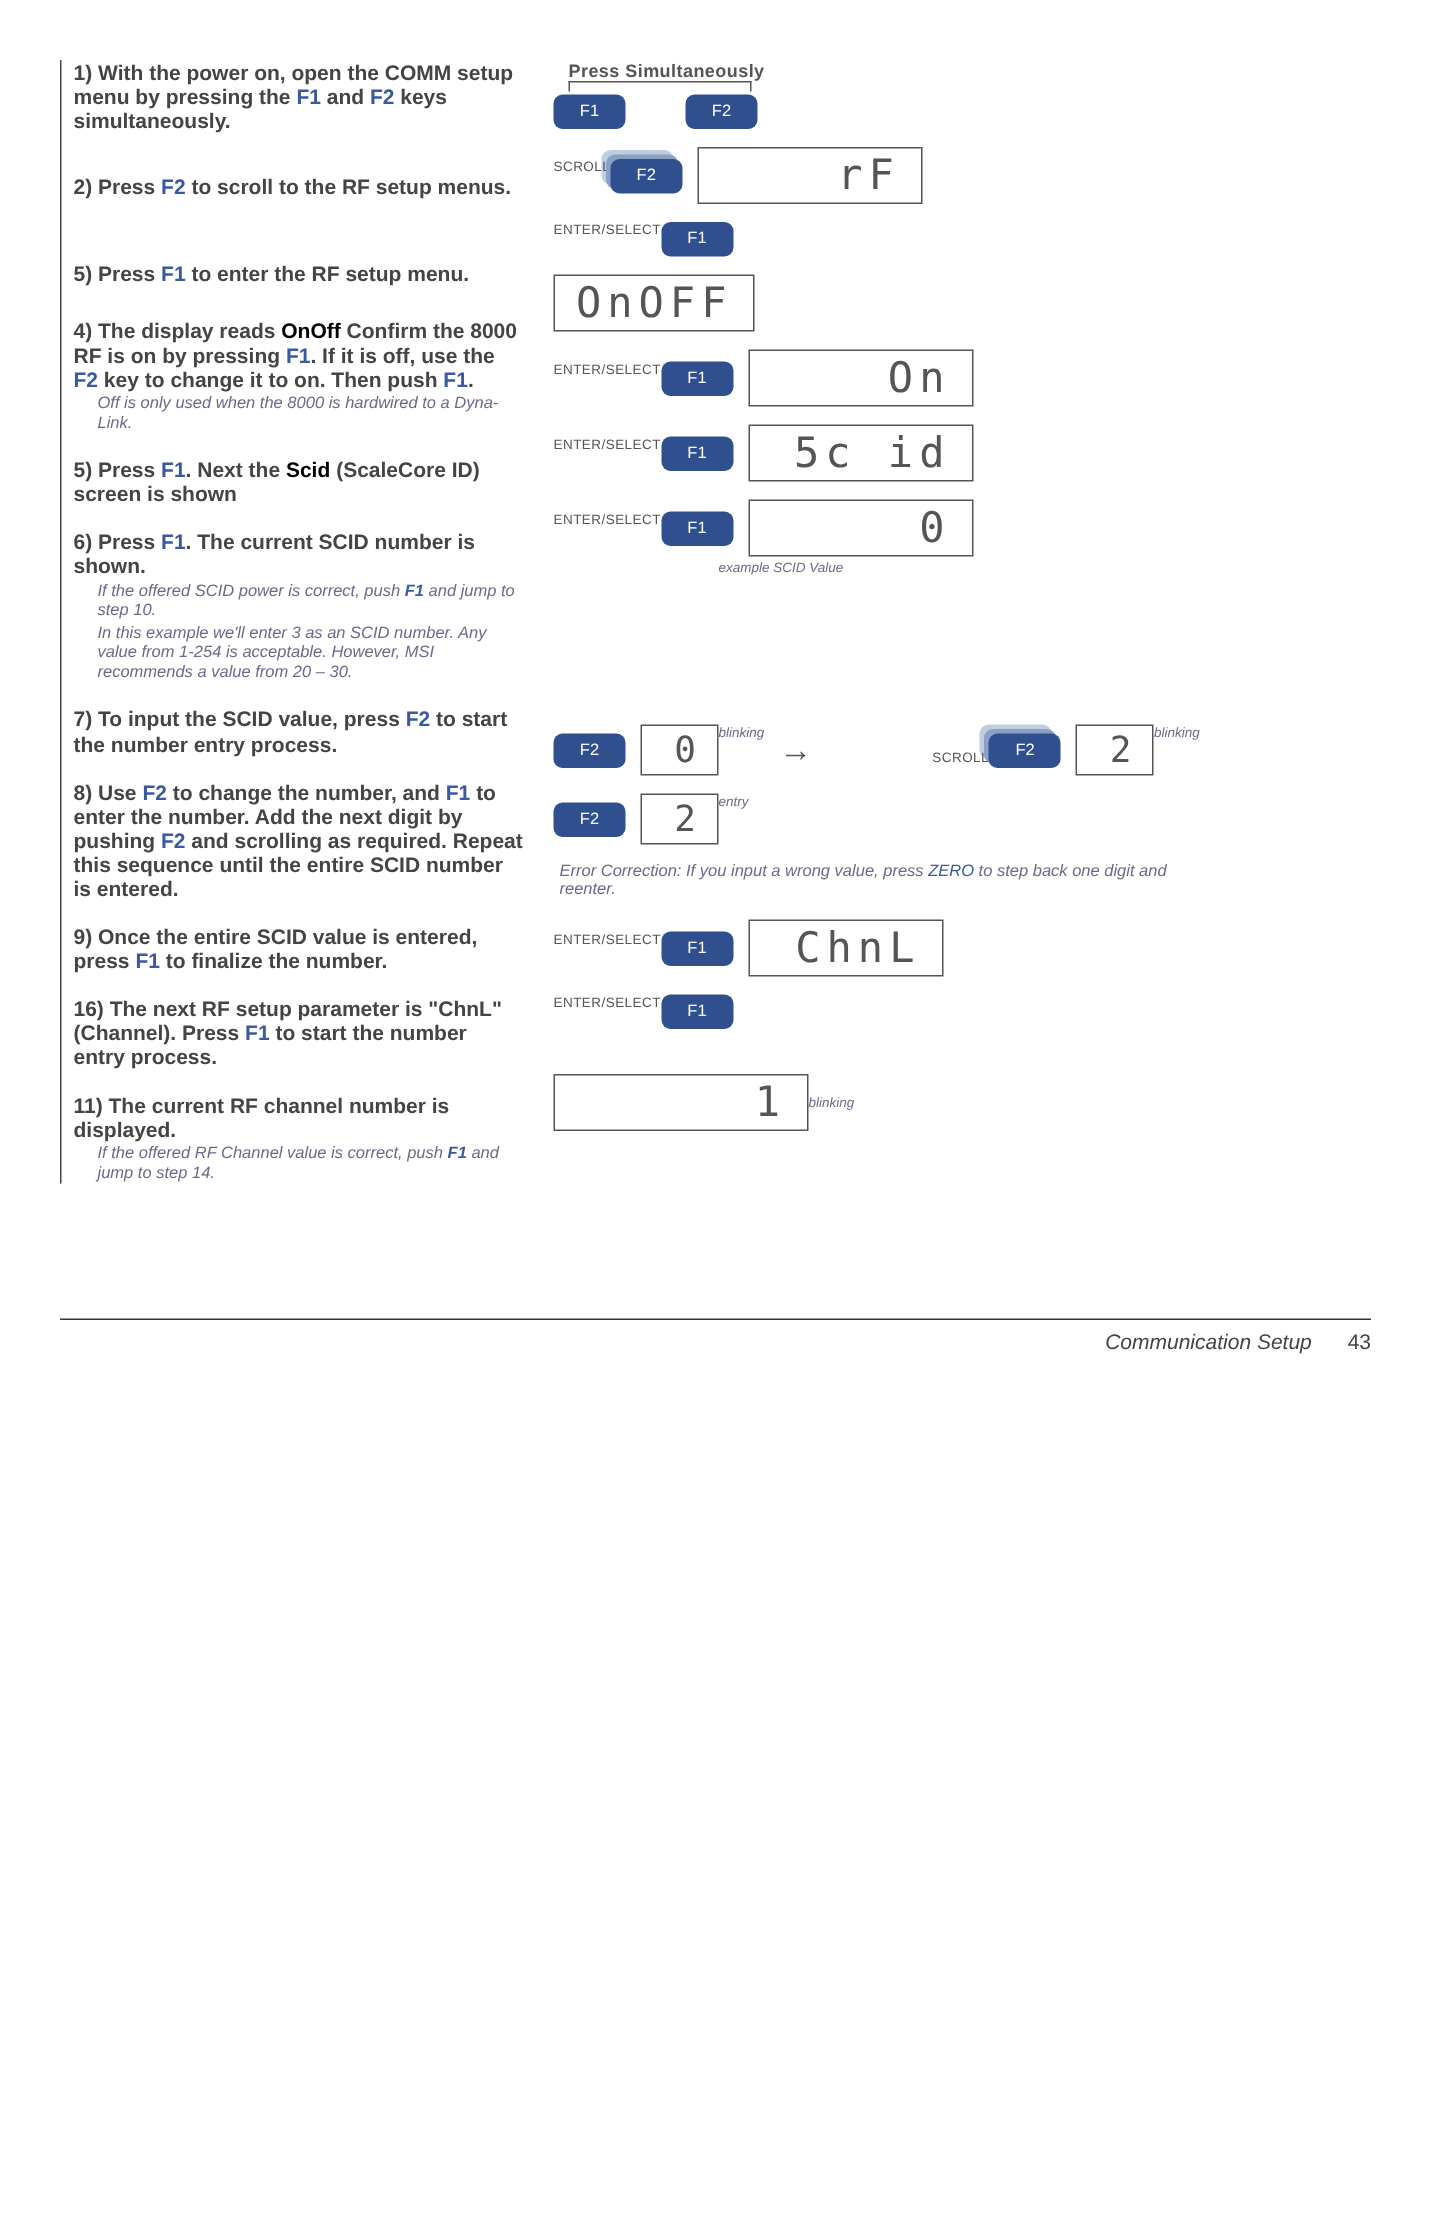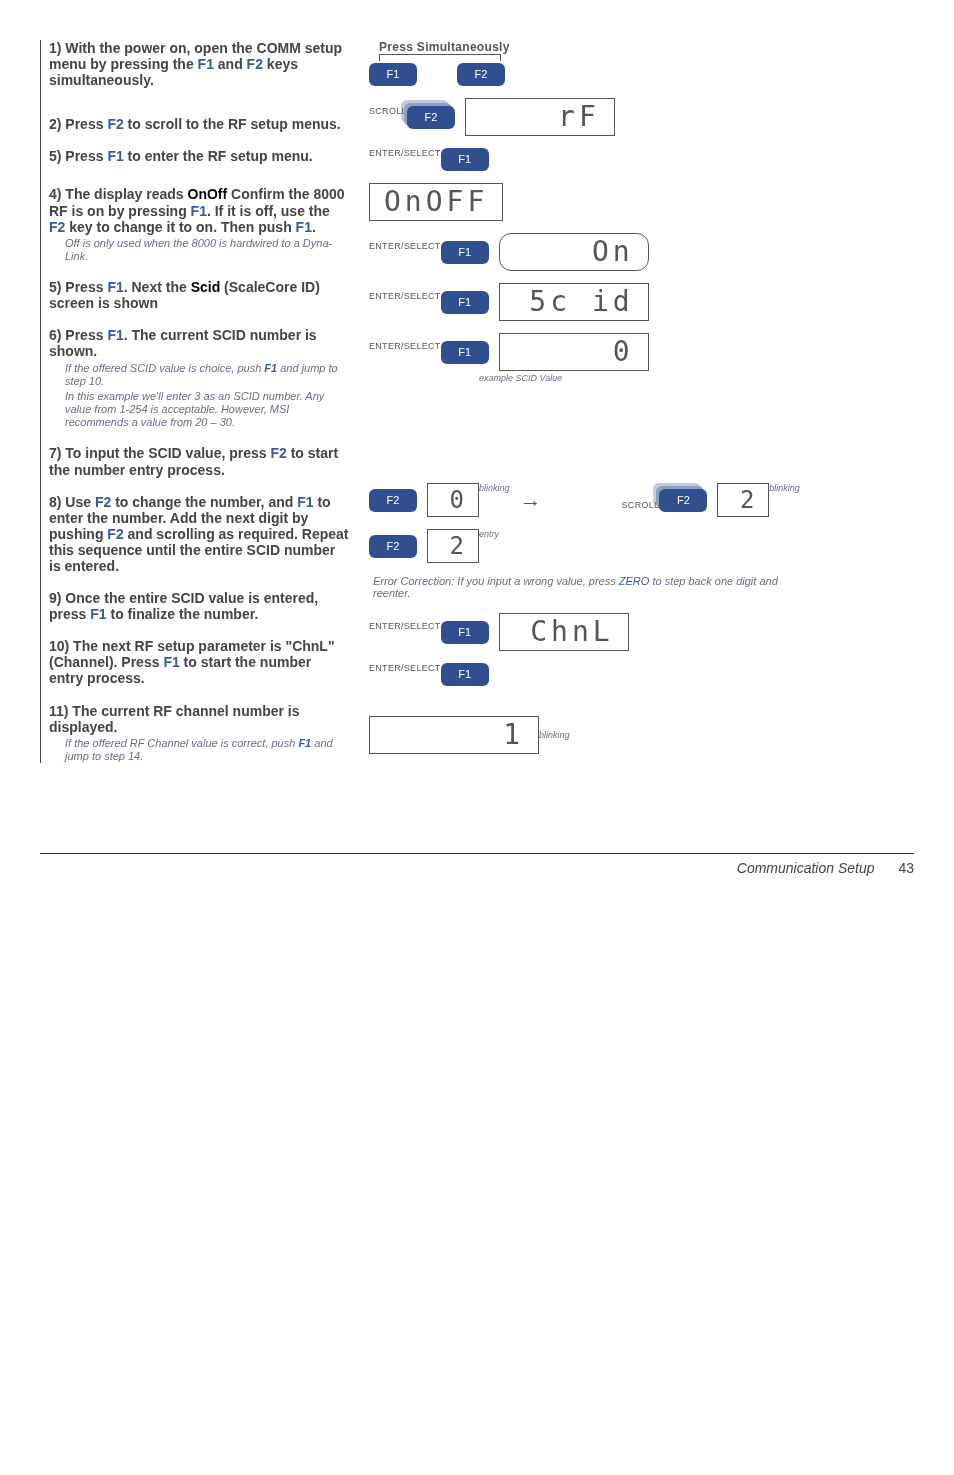--- a/index.html
+++ b/index.html
@@ -170,21 +170,21 @@
     <div class="step gap-large">
       <span class="step-text">
         <span>1) With the power on, open the COMM setup menu by pressing the </span>
         <span class="key">F1</span>
         <span> and </span>
         <span class="key">F2</span>
         <span> keys simultaneously.</span>
       </span>
     </div>
 
-    <div class="step" style="margin-bottom:16px;">
+    <div class="step" style="margin-bottom:42px;">
       <span class="step-text">
         <span>2) Press </span><span class="key">F2</span><span> to scroll to the RF setup menus.</span>
       </span>
     </div>
 
     <div class="step" style="margin-bottom:22px;">
       <span class="step-text">
         <span>5) Press </span><span class="key">F1</span><span> to enter the RF setup menu.</span>
       </span>
     </div>
@@ -201,21 +201,21 @@
       <span class="step-text">
         <span>5) Press </span><span class="key">F1</span><span>. Next the </span><span class="bold-kw">Scid</span><span> (ScaleCore ID) screen is shown</span>
       </span>
     </div>
 
     <div class="step">
       <span class="step-text">
         <span>6) Press </span><span class="key">F1</span><span>. The current SCID number is shown.</span>
       </span>
       <div class="step-note">
-        <span>If the offered SCID value is choice, push </span><span class="key" style="font-style:italic;">F1</span><span> and jump to step 10.</span>
+        <span>If the offered SCID power is correct, push </span><span class="key" style="font-style:italic;">F1</span><span> and jump to step 10.</span>
       </div>
       <div class="step-note">In this example we'll enter 3 as an SCID number. Any value from 1-254 is acceptable. However, MSI recommends a value from 20 – 30.</div>
     </div>
 
     <div class="step" style="margin-top:12px;">
       <span class="step-text">
         <span>7) To input the SCID value, press </span><span class="key">F2</span><span> to  start the number entry process.</span>
       </span>
     </div>
 
@@ -226,21 +226,21 @@
     </div>
 
     <div class="step">
       <span class="step-text">
         <span>9) Once the entire SCID value is entered, press </span><span class="key">F1</span><span> to finalize the number.</span>
       </span>
     </div>
 
     <div class="step">
       <span class="step-text">
-        <span>10) The next RF setup parameter is "ChnL" (Channel). Press </span><span class="key">F1</span><span> to start the number entry process.</span>
+        <span>16) The next RF setup parameter is "ChnL" (Channel). Press </span><span class="key">F1</span><span> to start the number entry process.</span>
       </span>
     </div>
 
     <div class="step" style="margin-bottom:0;">
       <span class="step-text">11) The current RF channel number is displayed.</span>
       <div class="step-note">
         <span>If the offered RF Channel value is correct, push </span><span class="key" style="font-style:italic;">F1</span><span> and jump to step 14.</span>
       </div>
     </div>
 
@@ -280,21 +280,21 @@
 
     <div class="row" style="margin-top:8px;">
       <span class="display">OnOFF</span>
     </div>
 
     <div class="row">
       <div class="col">
         <span class="label-sm label-above">ENTER/SELECT</span>
         <span class="fbtn">F1</span>
       </div>
-      <span class="display" style="min-width:120px;border-radius:12px;">On</span>
+      <span class="display" style="min-width:120px;">On</span>
     </div>
 
     <div class="row">
       <div class="col">
         <span class="label-sm label-above">ENTER/SELECT</span>
         <span class="fbtn">F1</span>
       </div>
       <span class="display" style="min-width:120px;">5c id</span>
     </div>
 

